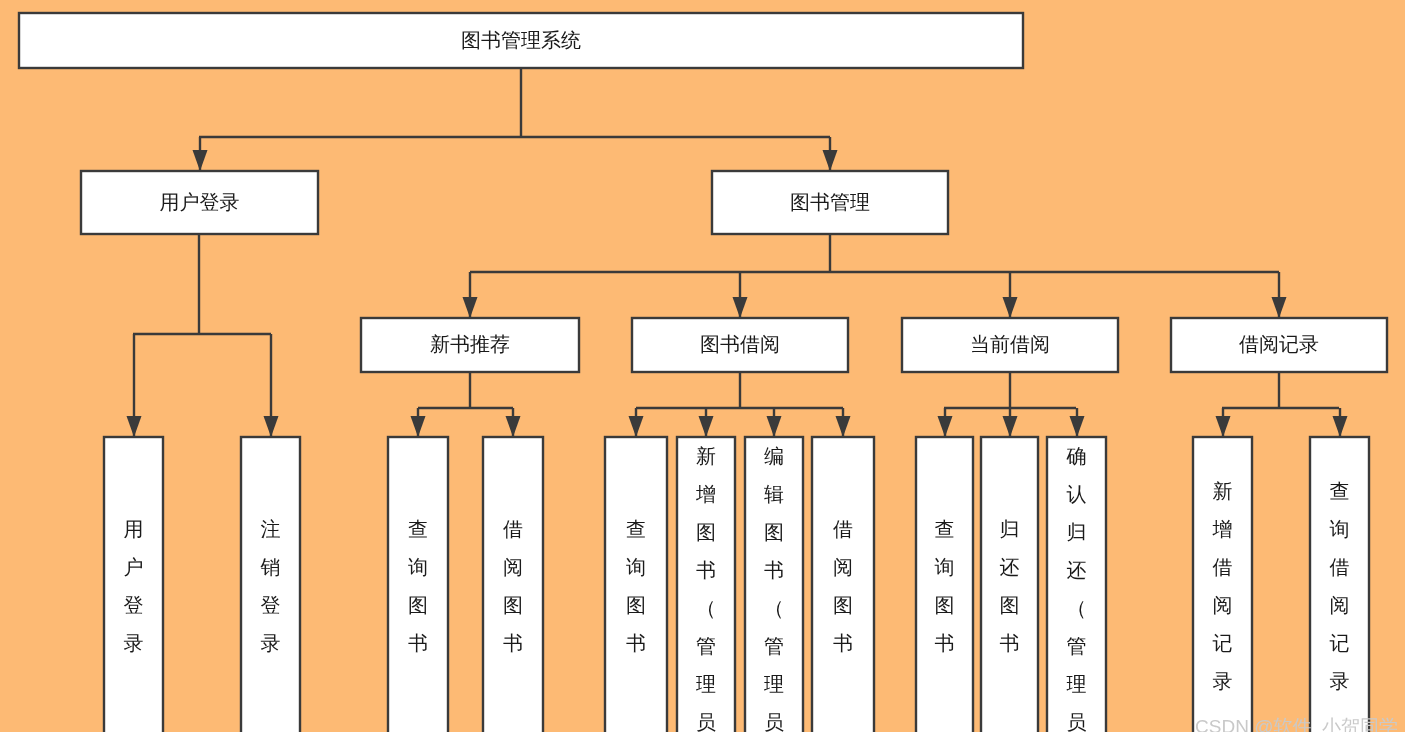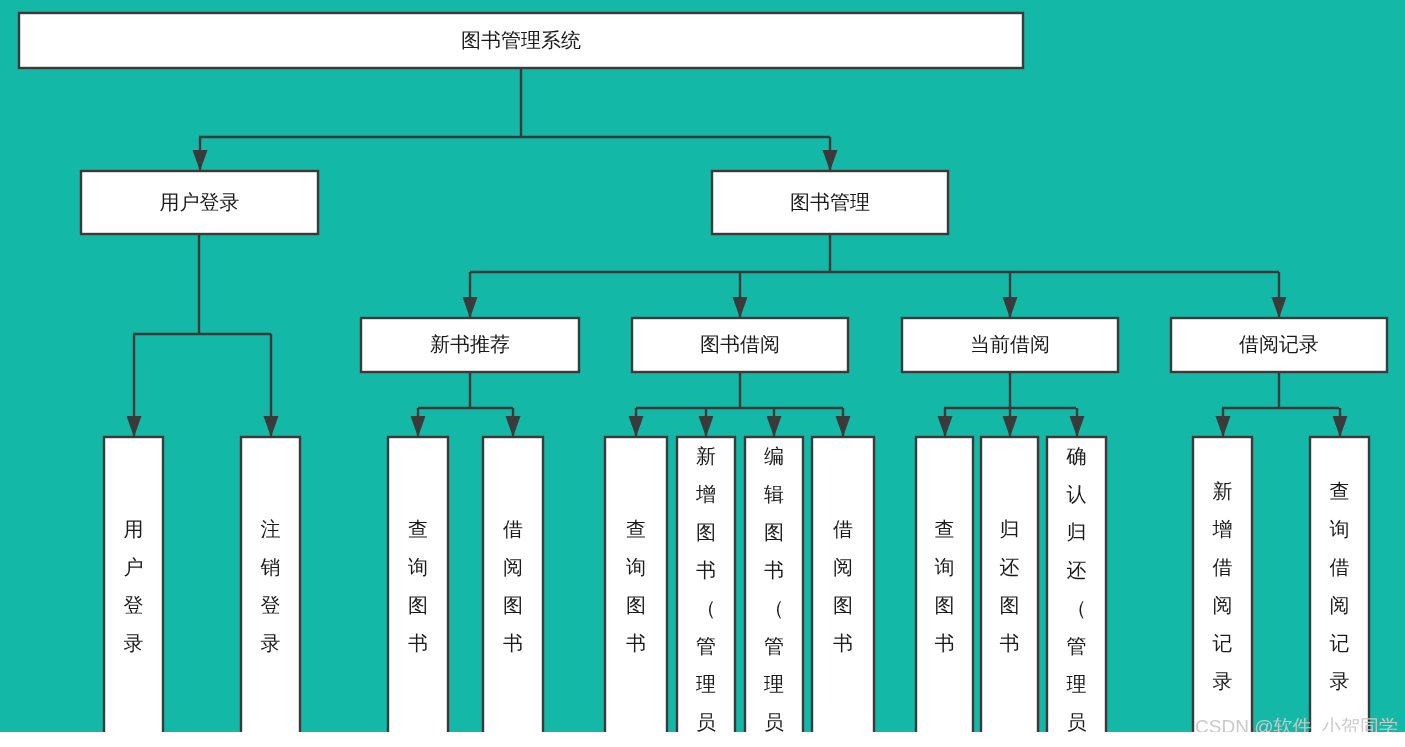--- a/index.html
+++ b/index.html
@@ -8,21 +8,21 @@
     padding: 0;
     background: #ffffff;
   }
   body {
     font-family: "Liberation Sans", "DejaVu Sans", sans-serif;
   }
   #diagram-root {
     position: relative;
     width: 1405px;
     height: 732px;
-    background: #14b8a6;
+    background: #fdba74;
     overflow: hidden;
   }
   svg.diagram-canvas {
     position: absolute;
     left: 0;
     top: 0;
     width: 1405px;
     height: 747px;
     display: block;
   }

